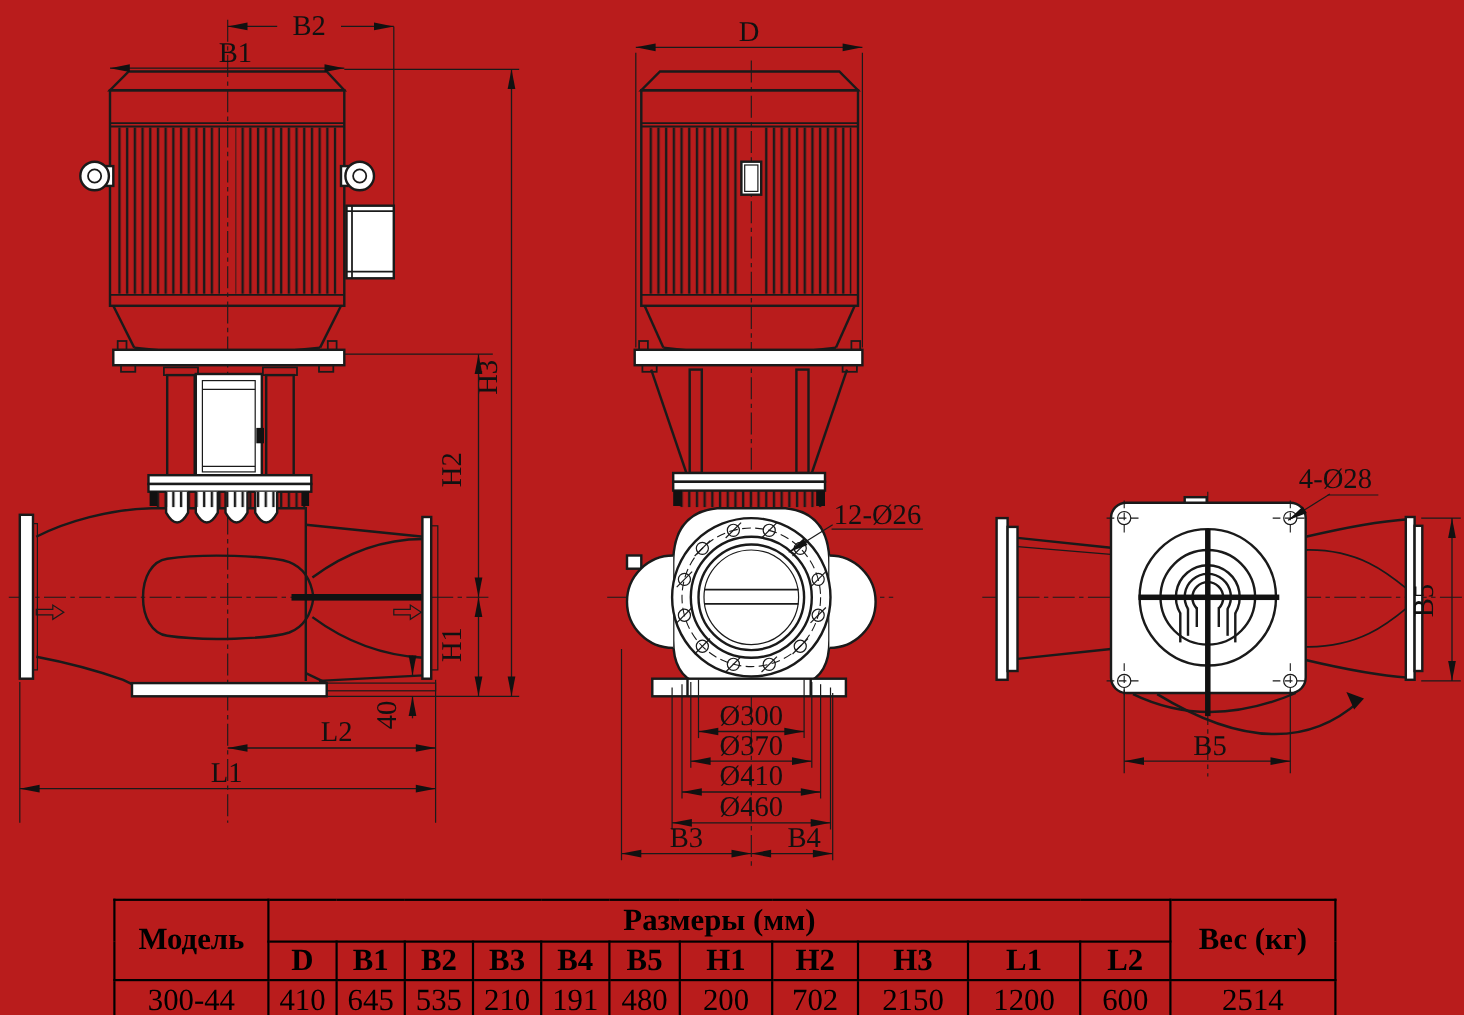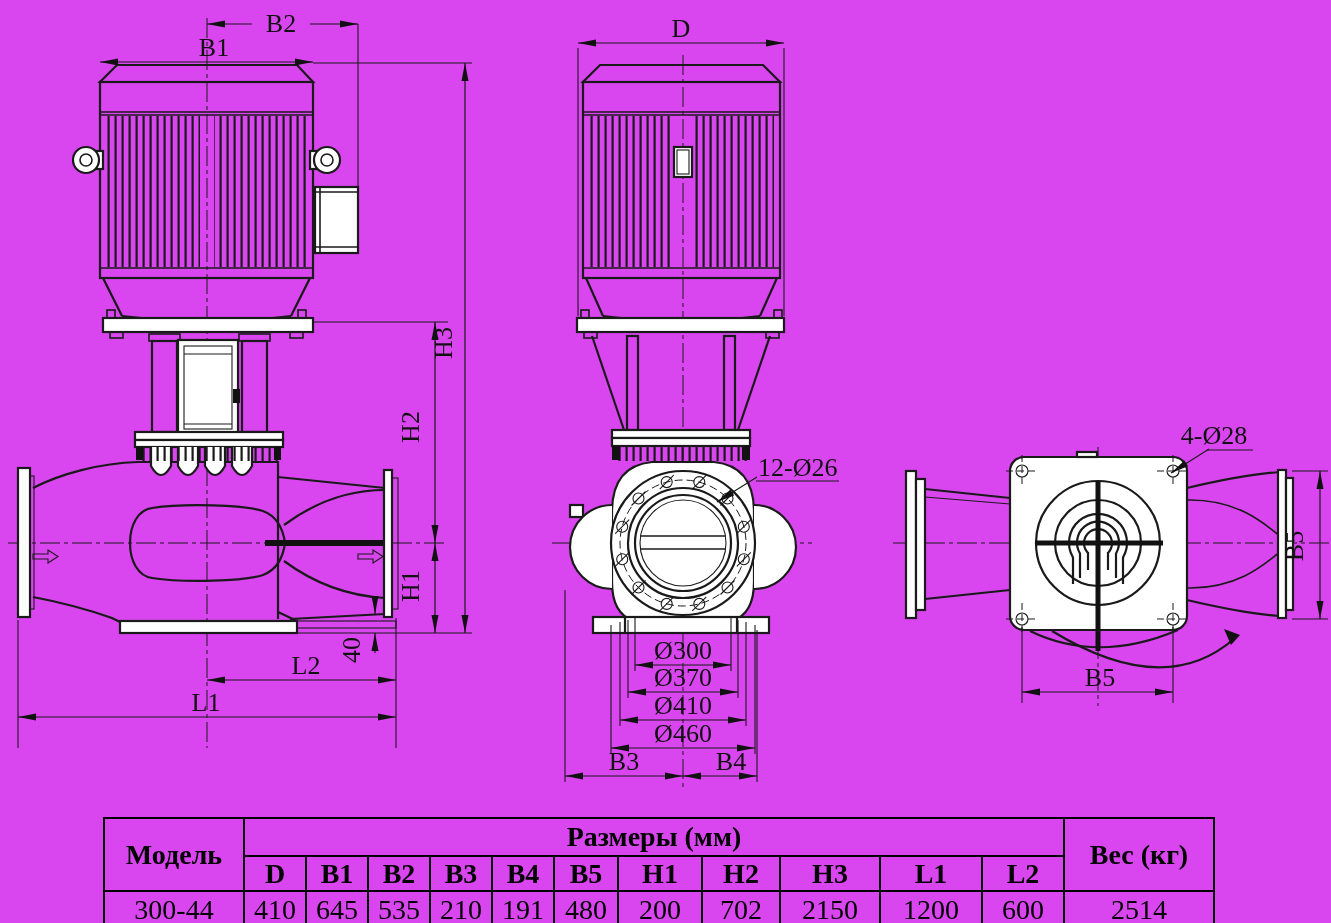--- a/index.html
+++ b/index.html
@@ -1,16 +1,16 @@
 <!DOCTYPE html>
 <html><head>
 <meta charset="utf-8">
 <style>
   html,body{margin:0;padding:0;background:#fff;}
-  #canvas{position:relative;width:1331px;height:923px;background:#d946ef;overflow:hidden;
+  #canvas{position:relative;width:1331px;height:923px;background:#b91c1c;overflow:hidden;
           font-family:"Liberation Serif","DejaVu Serif",serif;}
   svg text{font-family:"Liberation Serif","DejaVu Serif",serif;font-size:26px;fill:#111;}
   .o{stroke:#1a1a1a;stroke-width:2.2;fill:none;}
   .w{stroke:#1a1a1a;stroke-width:2.2;fill:#fff;}
   .m{stroke:#1a1a1a;stroke-width:1.6;fill:none;}
   .t{stroke:#1a1a1a;stroke-width:1.1;fill:none;}
   .d{stroke:#1a1a1a;stroke-width:1.2;fill:none;marker-start:url(#arr);marker-end:url(#arr);}
   .de{stroke:#1a1a1a;stroke-width:1.2;fill:none;marker-end:url(#arr);}
   .c{stroke:#1a1a1a;stroke-width:1;fill:none;stroke-dasharray:20 4 4 4;}
   .cd{stroke:#1a1a1a;stroke-width:1;fill:none;stroke-dasharray:8 4;}

